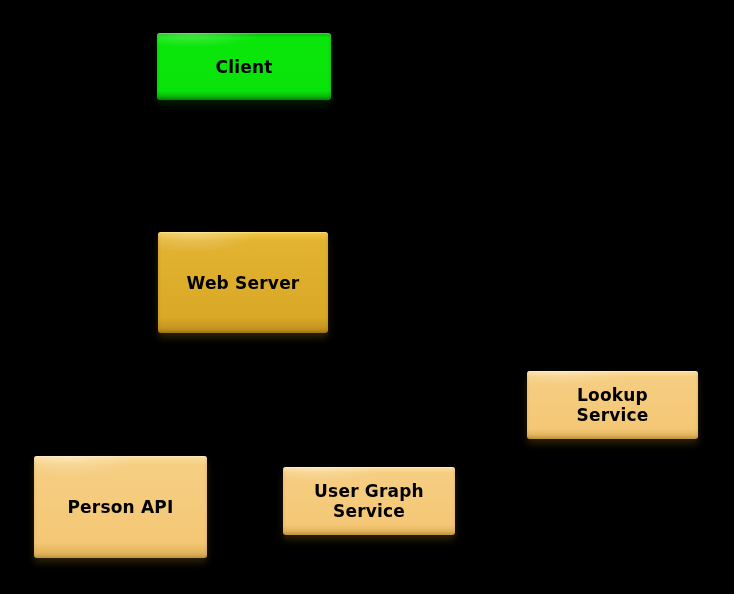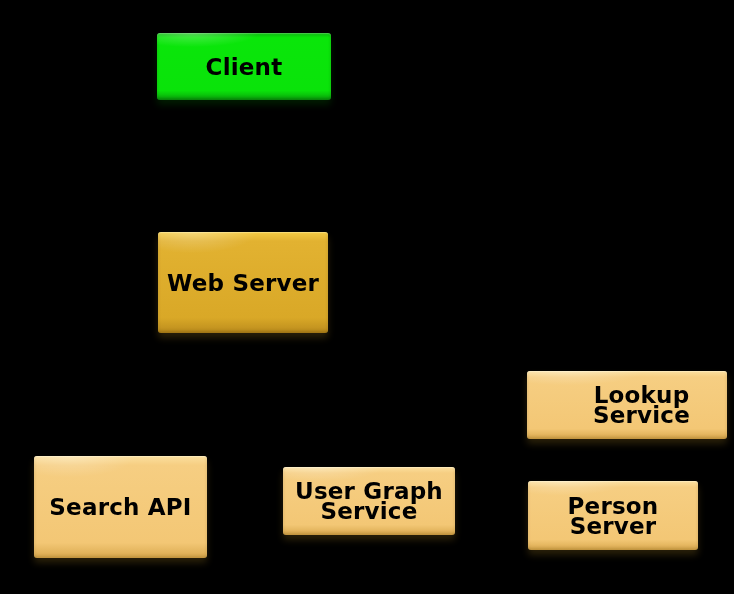--- a/index.html
+++ b/index.html
@@ -16,21 +16,21 @@
     font-family: "DejaVu Sans", "Liberation Sans", sans-serif;
   }
   .node {
     position: absolute;
     display: flex;
     align-items: center;
     justify-content: center;
     text-align: center;
     border-radius: 3px;
     font-weight: bold;
-    font-size: 23px;
+    font-size: 17px;
     line-height: 20px;
     color: #000000;
     white-space: pre-line;
     letter-spacing: 0.2px;
   }
   
   .node.green {
     background: linear-gradient(180deg, #0fb512 0%, #0ae60a 7%, #0ae30a 86%, #0aa30c 100%);
     box-shadow: inset 0 1px 1px rgba(255,255,255,0.25),
                 inset 0 -2px 3px rgba(0,60,0,0.35),
@@ -56,48 +56,44 @@
     border-radius: inherit;
     background: radial-gradient(ellipse 55% 30% at 20% 0%, rgba(255,255,255,0.28), rgba(255,255,255,0) 70%);
     pointer-events: none;
   }
   .node .label { position: relative; }
 
   .node-client      { left: 157px; top:  33px; width: 174px; height:  67px; }
   .node-web-server  { left: 158px; top: 232px; width: 170px; height: 101px; }
   .node-search-api  { left:  34px; top: 456px; width: 173px; height: 102px; }
   .node-user-graph  { left: 283px; top: 421px; width: 172px; height:  68px; margin-top: 46px; }
-  .node-lookup      { left: 527px; top: 371px; width: 171px; height:  68px; padding-left: 29px; }
+  .node-lookup      { left: 527px; top: 371px; width: 171px; height:  68px; }
   .node-person      { left: 528px; top: 481px; width: 170px; height:  69px; }
 </style>
 </head>
 <body>
 
 <div class="canvas">
 
   <div class="node green node-client">
     <span class="label">Client</span>
   </div>
 
   <div class="node gold node-web-server">
     <span class="label">Web Server</span>
   </div>
 
   <div class="node tan node-search-api">
-    <span class="label">Search API</span>
+    <span class="label">Person API</span>
   </div>
 
   <div class="node tan node-user-graph">
     <span class="label">User Graph
 Service</span>
   </div>
 
   <div class="node tan node-lookup">
     <span class="label">Lookup
 Service</span>
   </div>
 
-  <div class="node tan node-person">
-    <span class="label">Person
-Server</span>
-  </div>
 
 </div>
 
 </body></html>

